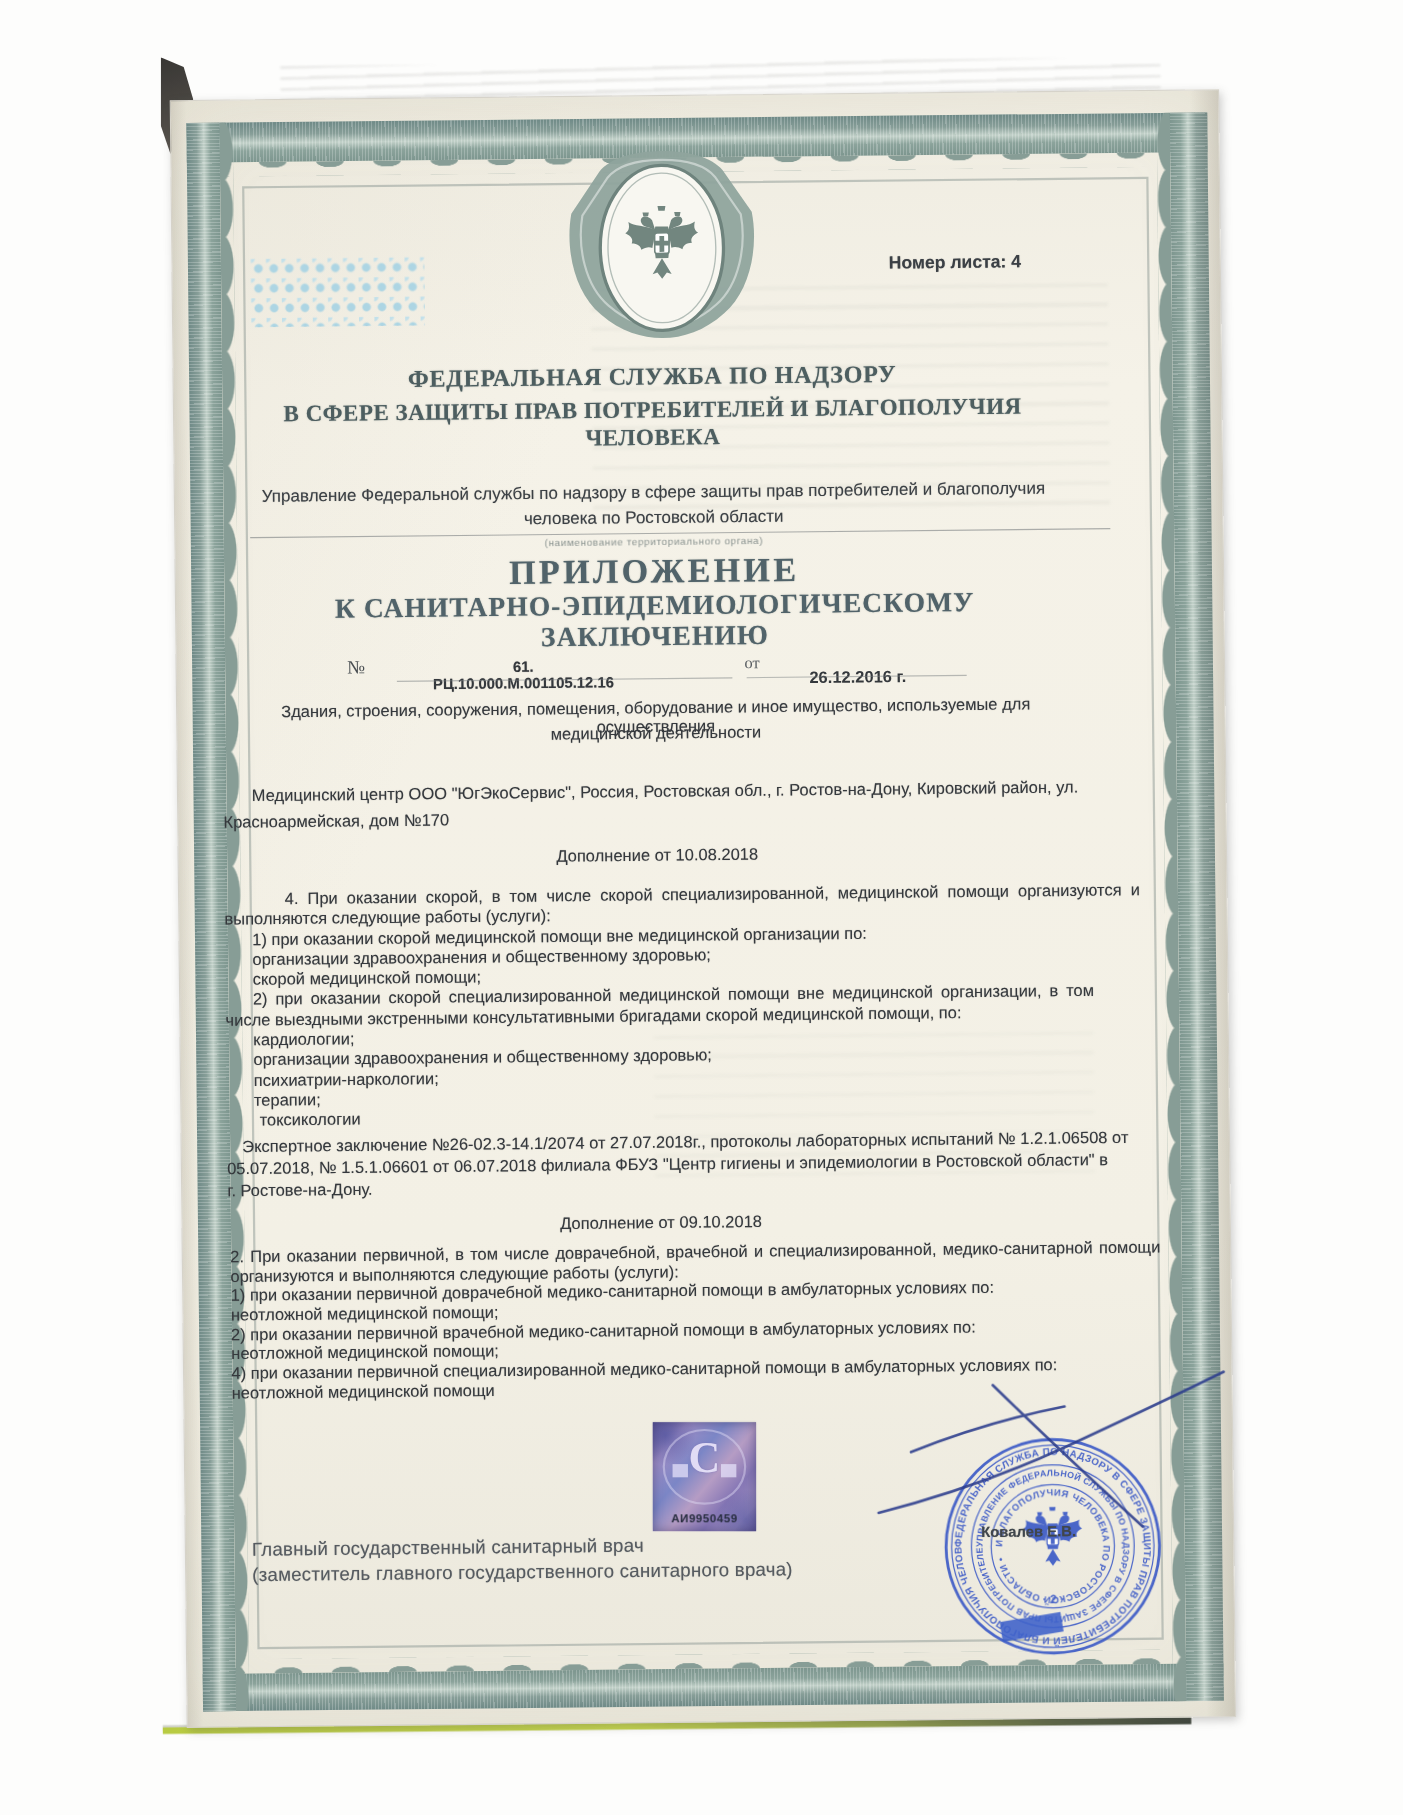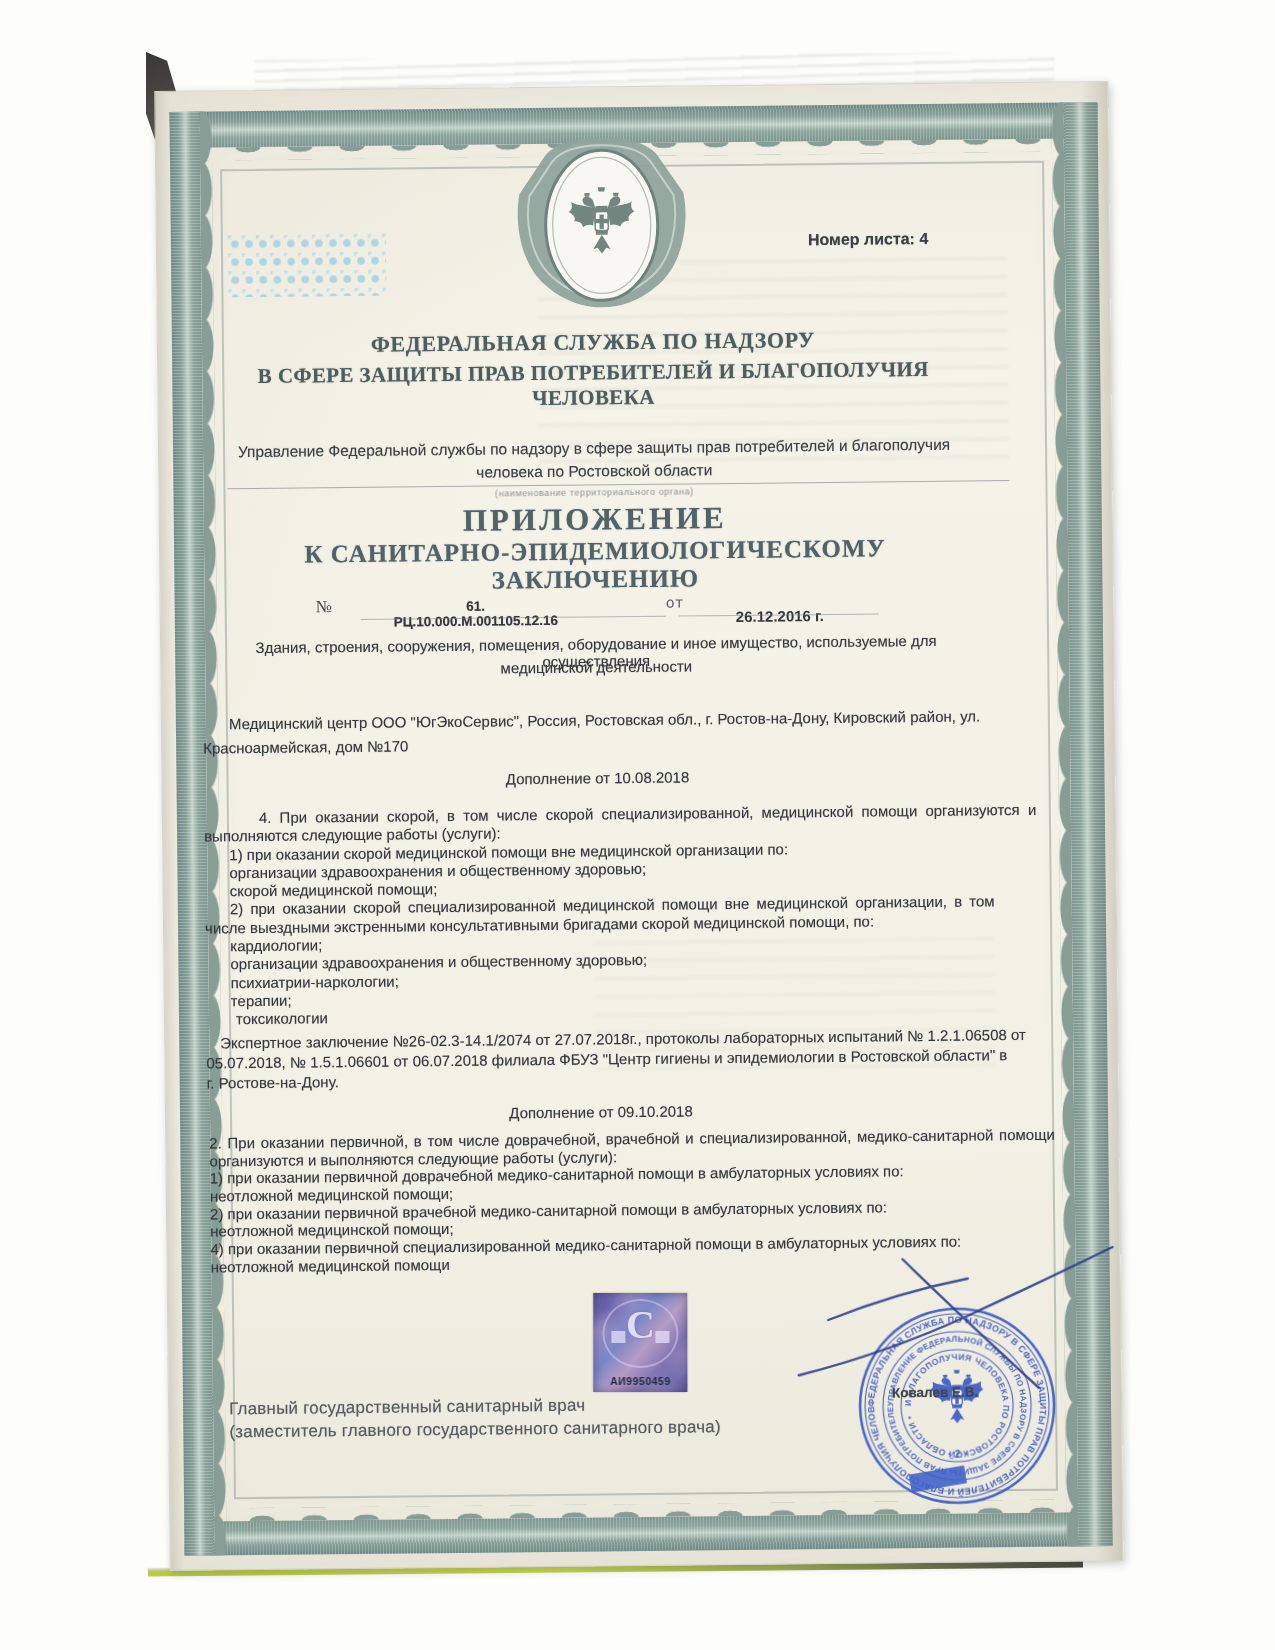--- a/index.html
+++ b/index.html
@@ -90,22 +90,22 @@
   .auth { font-size:15.5px; color:#3c4145; text-shadow:0 0 1px rgba(60,60,65,.4); }
   .auth1 { top:352px; } .auth2 { top:375px; }
   .uline { left:68px; width:782px; top:397px; border-top:1.5px solid rgba(110,115,118,.55); }
   .cap { top:400px; font-size:9px; color:#8a9390; letter-spacing:.6px; filter:blur(.5px); }
   .t1 { top:414px; font-size:31px; letter-spacing:3px; color:#51636a; }
   .t2 { top:450px; font-size:25px; letter-spacing:1px; color:#51636a; }
   .nosign { left:155px; top:507px; font-size:17px; color:#474c50;
             font-family:"Liberation Serif","DejaVu Serif",serif; }
   .noval  { left:225px; top:510px; width:180px; text-align:center; font-size:13.5px; font-weight:600;
             color:#34383c; text-shadow:0 0 .8px rgba(60,60,65,.5); }
-  .noot   { left:505px; top:509px; font-size:15px; color:#565b60;
-            font-family:Liberation Mono, monospace; }
+  .noot   { left:516px; top:509px; font-size:15px; color:#565b60;
+            font-family:Liberation Serif, serif; }
   .nodate { left:575px; top:506px; font-size:15px; font-weight:600; color:#34383c;margin-top:16px; }
   .nline  { border-top:1px solid rgba(120,125,128,.5); }
   .nl1 { left:200px; top:529px; width:305px; }
   .nl2 { left:518px; top:529px; width:200px; }
   .obj1 { top:548px; } .obj2 { top:571px; }
   .fac  { left:41px; width:820px; }
   .fac1 { top:624px; padding-left:26px; } .fac2 { top:648px; }
   .suptitle1 { top:682px; font-weight:normal; }
   .suptitle2 { top:1016px; }
   .body-block { left:41px; width:822px; }

